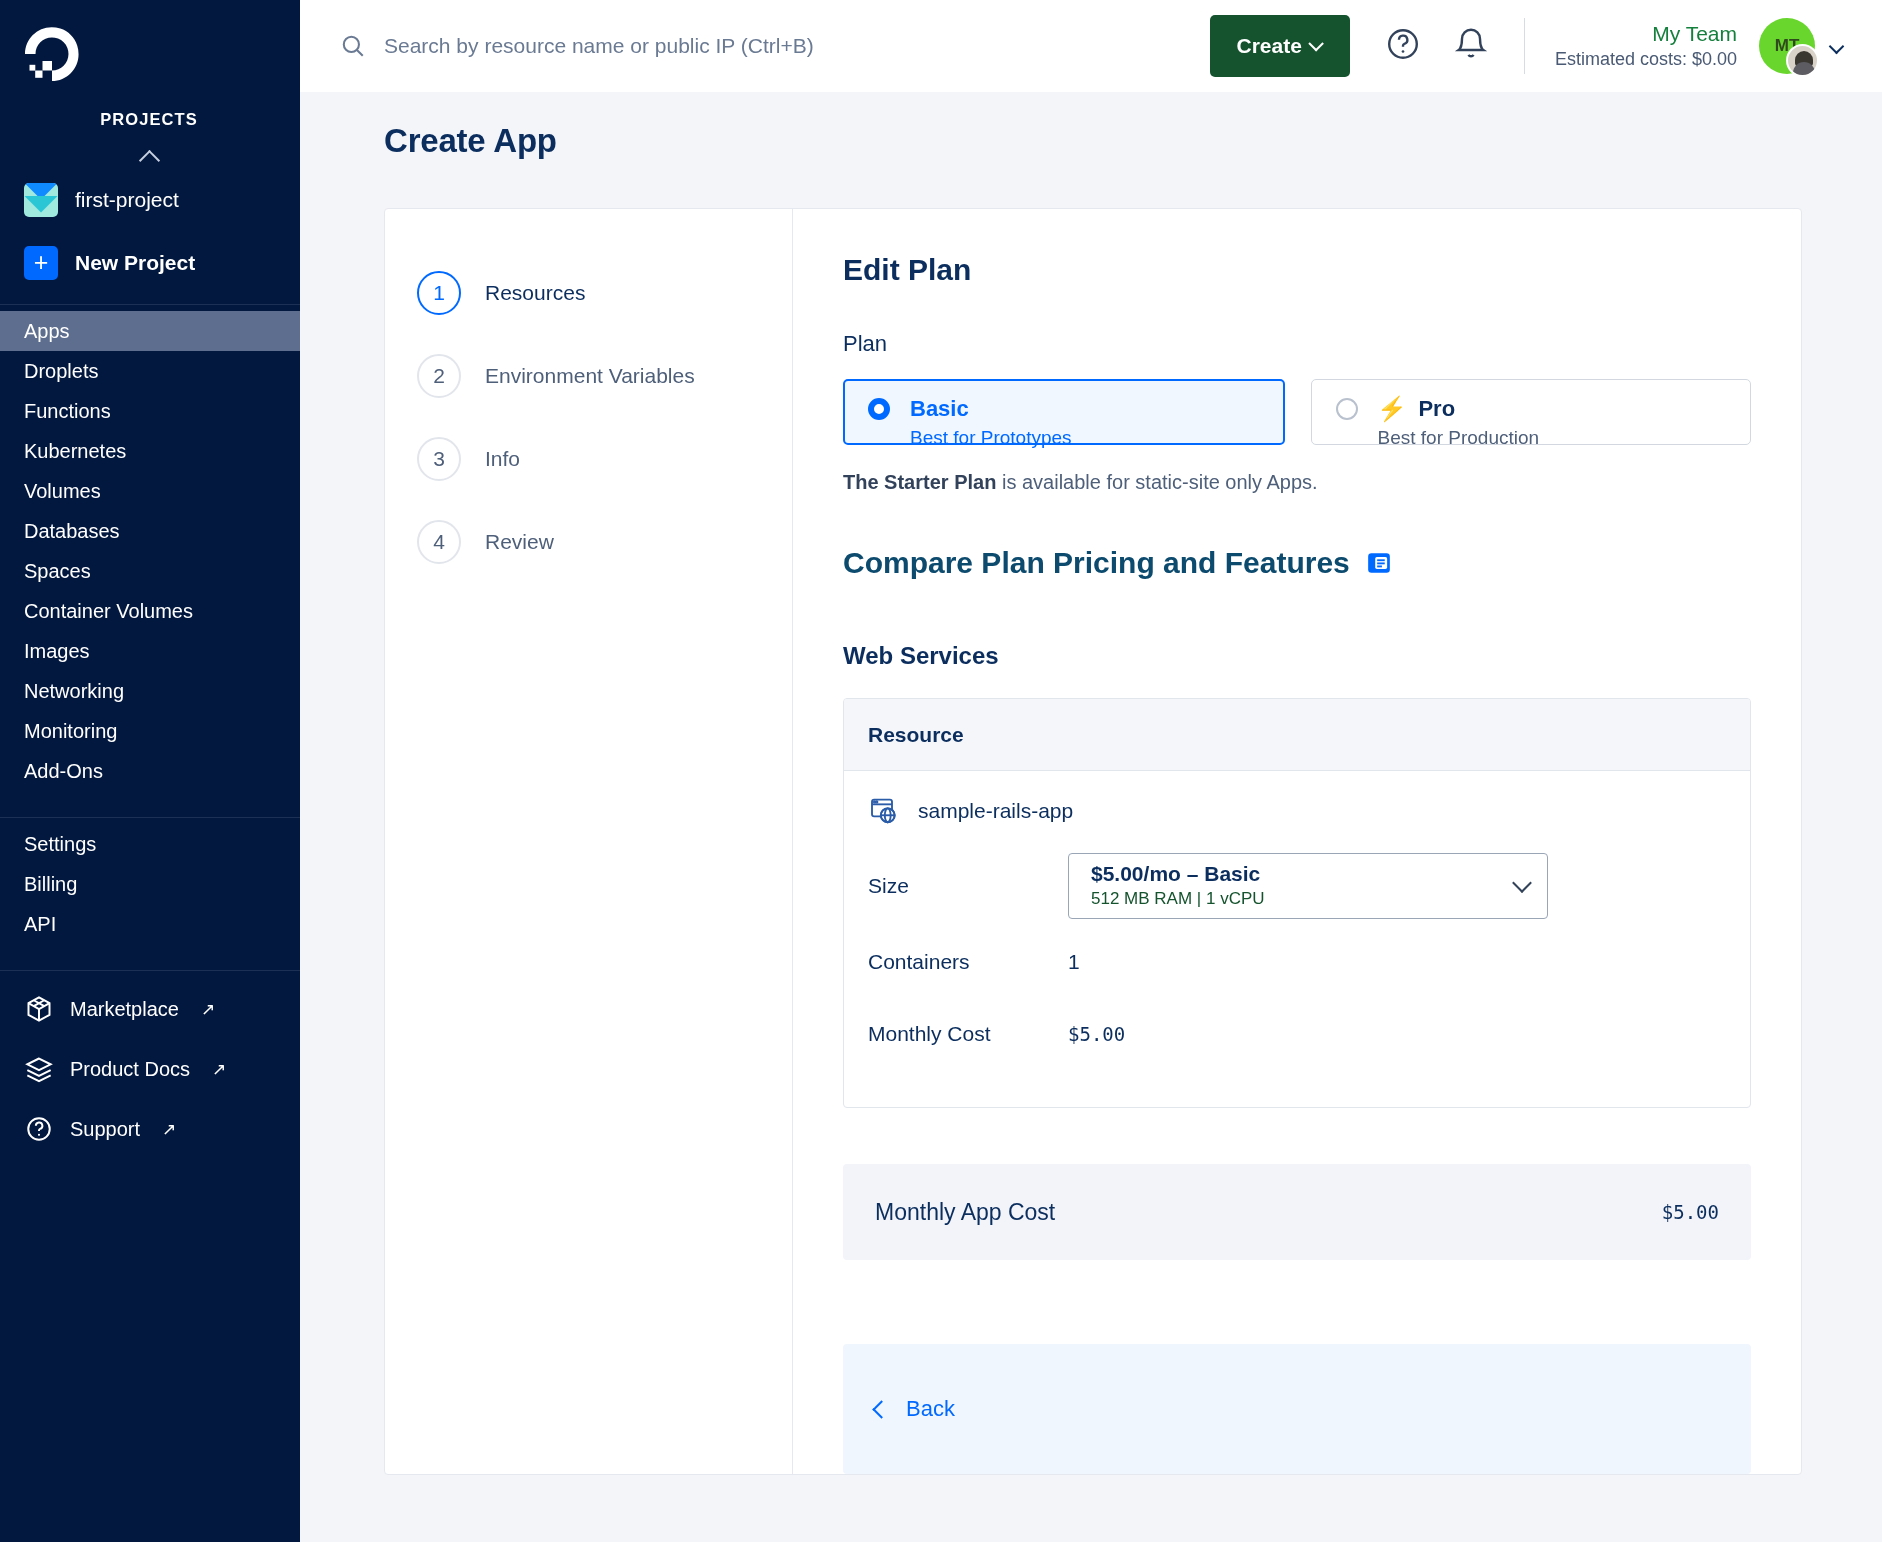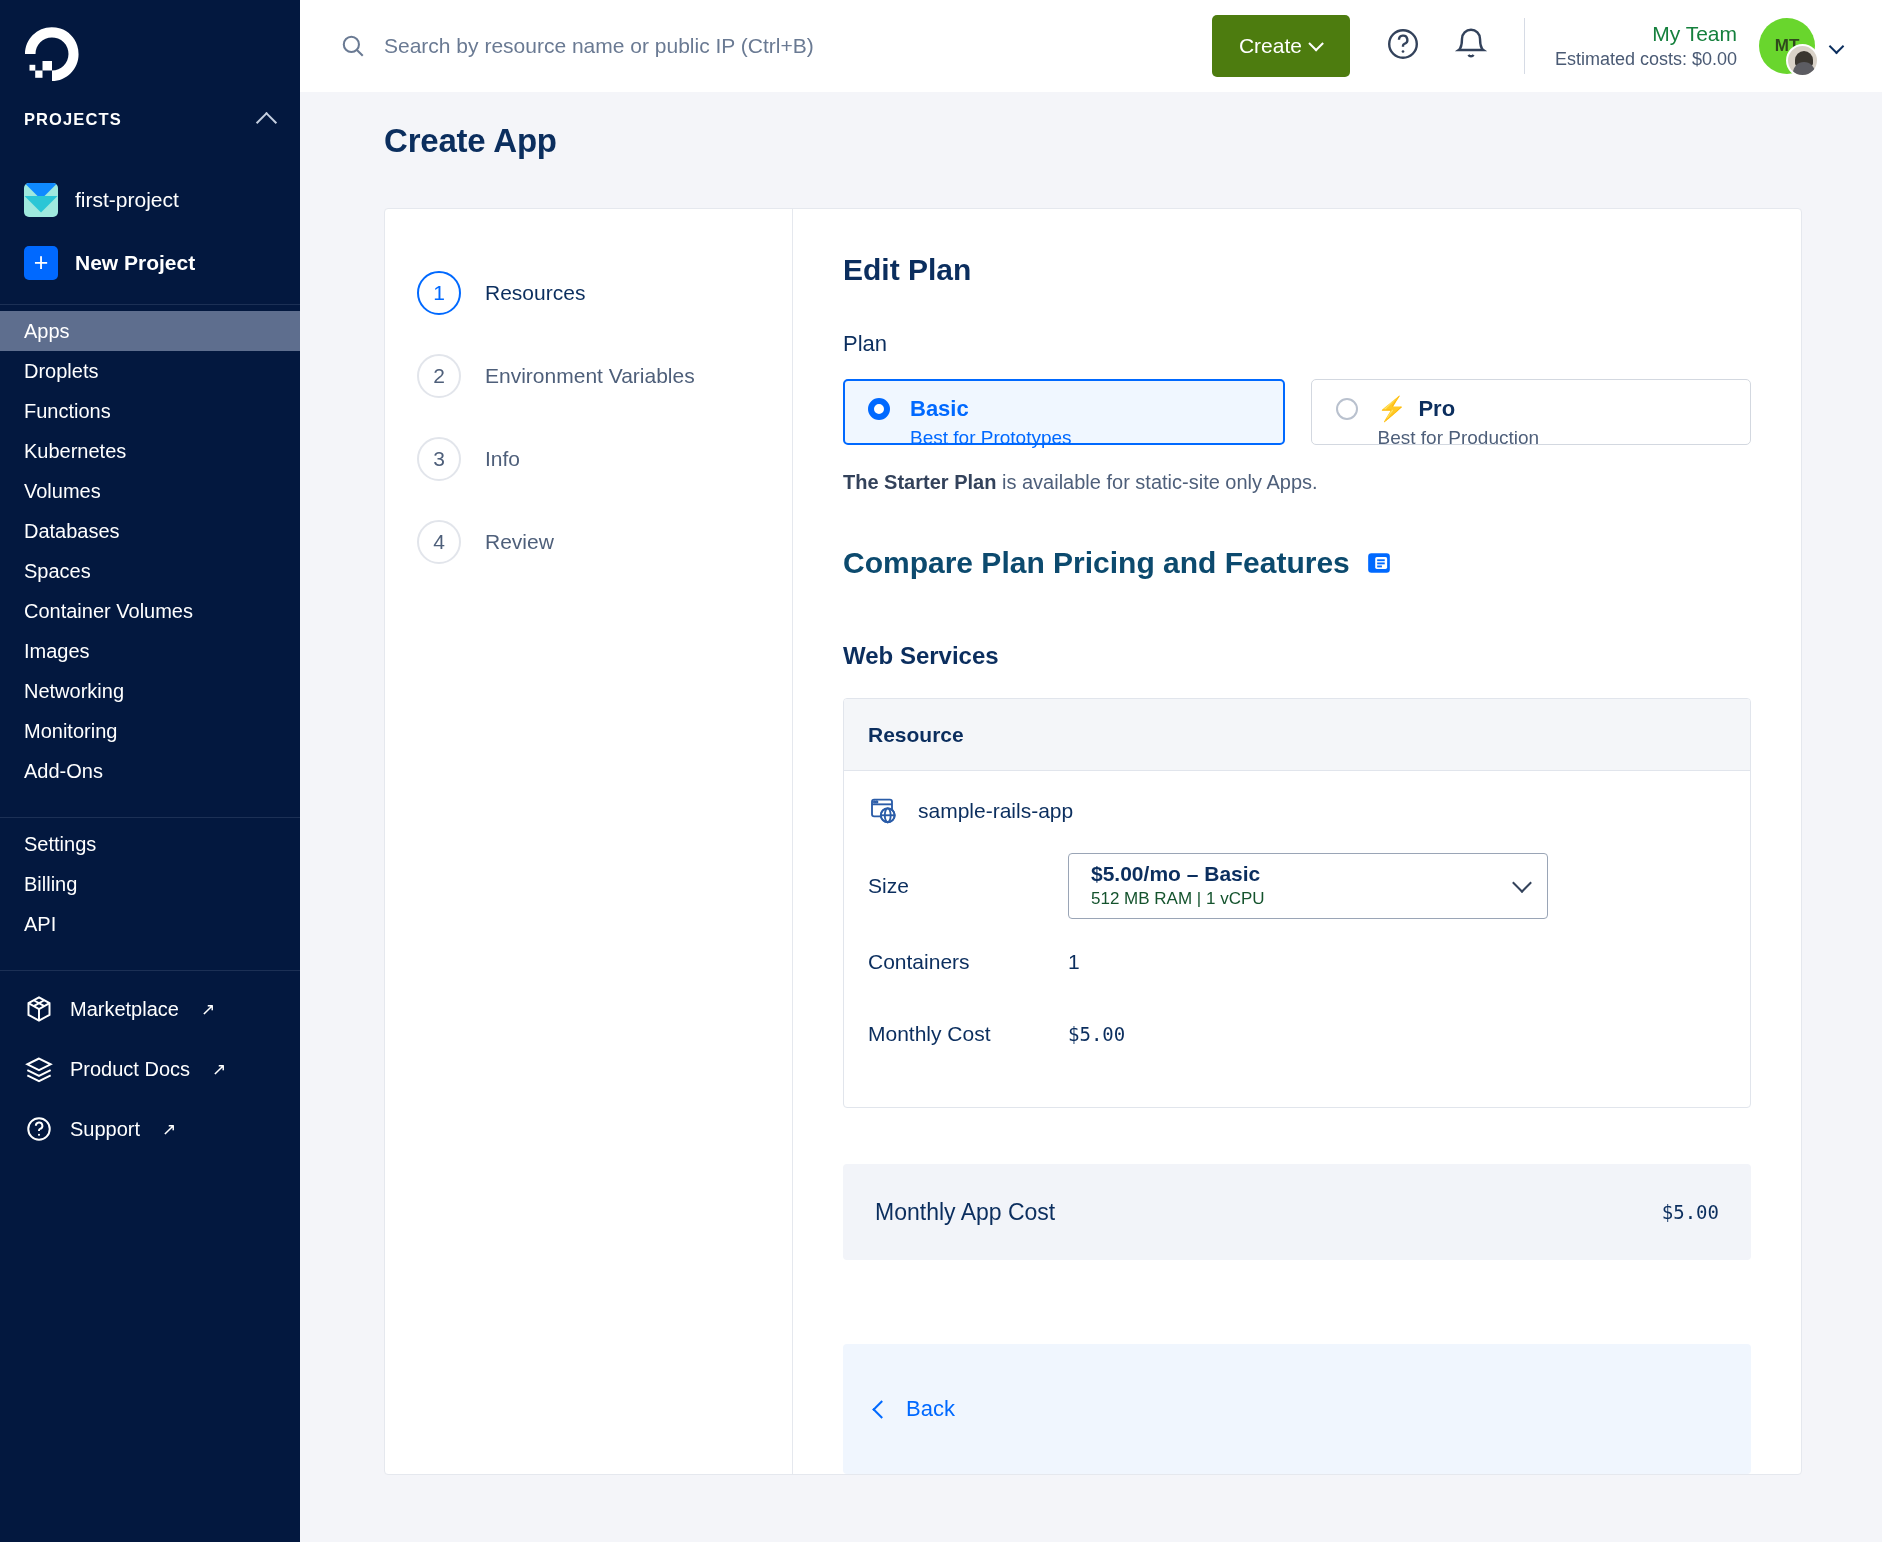--- a/index.html
+++ b/index.html
@@ -19,23 +19,24 @@
     background: #03183f;
     color: #ffffff;
     display: flex;
     flex-direction: column;
     position: relative;
   }
   .logo-wrap { height: 110px; display: flex; align-items: center; padding-left: 24px; }
   .do-logo { width: 56px; height: 56px; position: relative; }
 
   .section-head {
-    display: flex; justify-content: space-between;
+    display: flex; align-items: center; justify-content: space-between;
     padding: 0 26px 0 24px;
     height: 58px;
+    flex-direction: column;
   }
   .section-head .label {
     font-size: 16.5px; font-weight: bold; letter-spacing: 1.1px; color: #ffffff;
   }
   .chev-up {
     width: 15px; height: 15px; border-left: 2px solid #c5cfe0; border-top: 2px solid #c5cfe0;
     transform: rotate(45deg); margin-top: 5px;
   }
 
   .proj-item {
@@ -83,22 +84,22 @@
   .search-wrap { display: flex; align-items: center; gap: 18px; flex: 1; min-width: 0; }
   .search-ico { width: 26px; height: 26px; flex: 0 0 26px; }
   .search-input {
     border: none; outline: none; background: transparent;
     font-family: "Liberation Sans", sans-serif;
     font-size: 21px; color: #5a6b85; width: 100%;
   }
   .search-input::placeholder { color: #6a7a93; }
 
   .create-btn {
-    background: #4d7c0f; color: #fff; border: none; border-radius: 5px;
-    height: 62px; padding: 0 27px; font-size: 21px; font-weight: normal;
+    background: #14532d; color: #fff; border: none; border-radius: 5px;
+    height: 62px; padding: 0 27px; font-size: 21px; font-weight: bold;
     font-family: "Liberation Sans", sans-serif; cursor: pointer;
     display: flex; align-items: center; gap: 10px; margin-right: 30px;
   }
   .caret-dn { width: 11px; height: 11px; border-right: 2.4px solid #fff; border-bottom: 2.4px solid #fff; transform: rotate(45deg) translate(-3px,-1px); }
 
   .icon-btn { width: 46px; height: 46px; display: flex; align-items: center; justify-content: center; cursor: pointer; margin-right: 22px; }
   .vsep { width: 1px; height: 56px; background: #d6dbe5; margin: 0 30px 0 8px; }
 
   .team-block { text-align: right; margin-right: 22px; }
   .team-name { font-size: 21px; font-weight: normal; color: #15803d; line-height: 1.25; }

